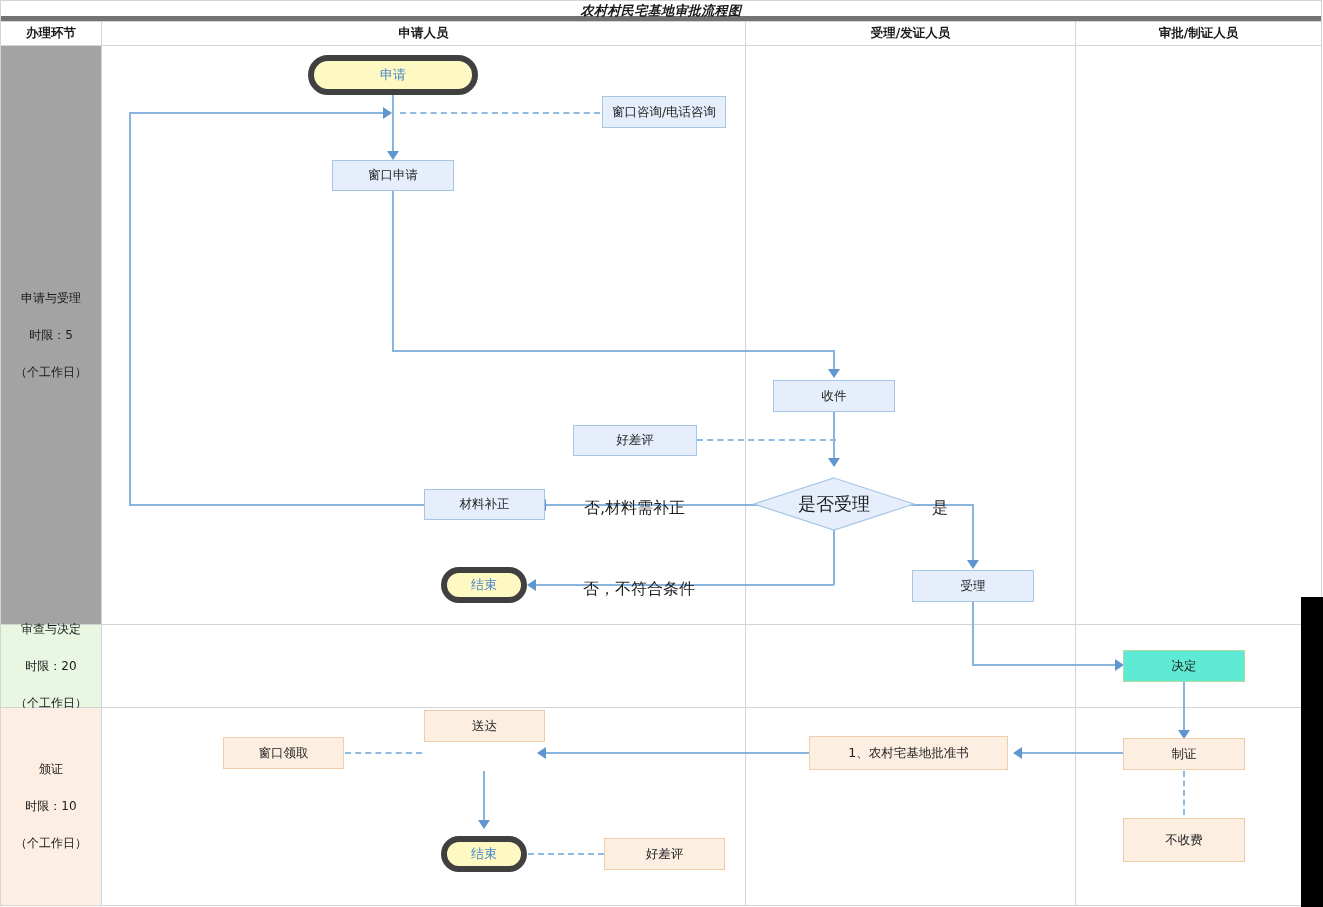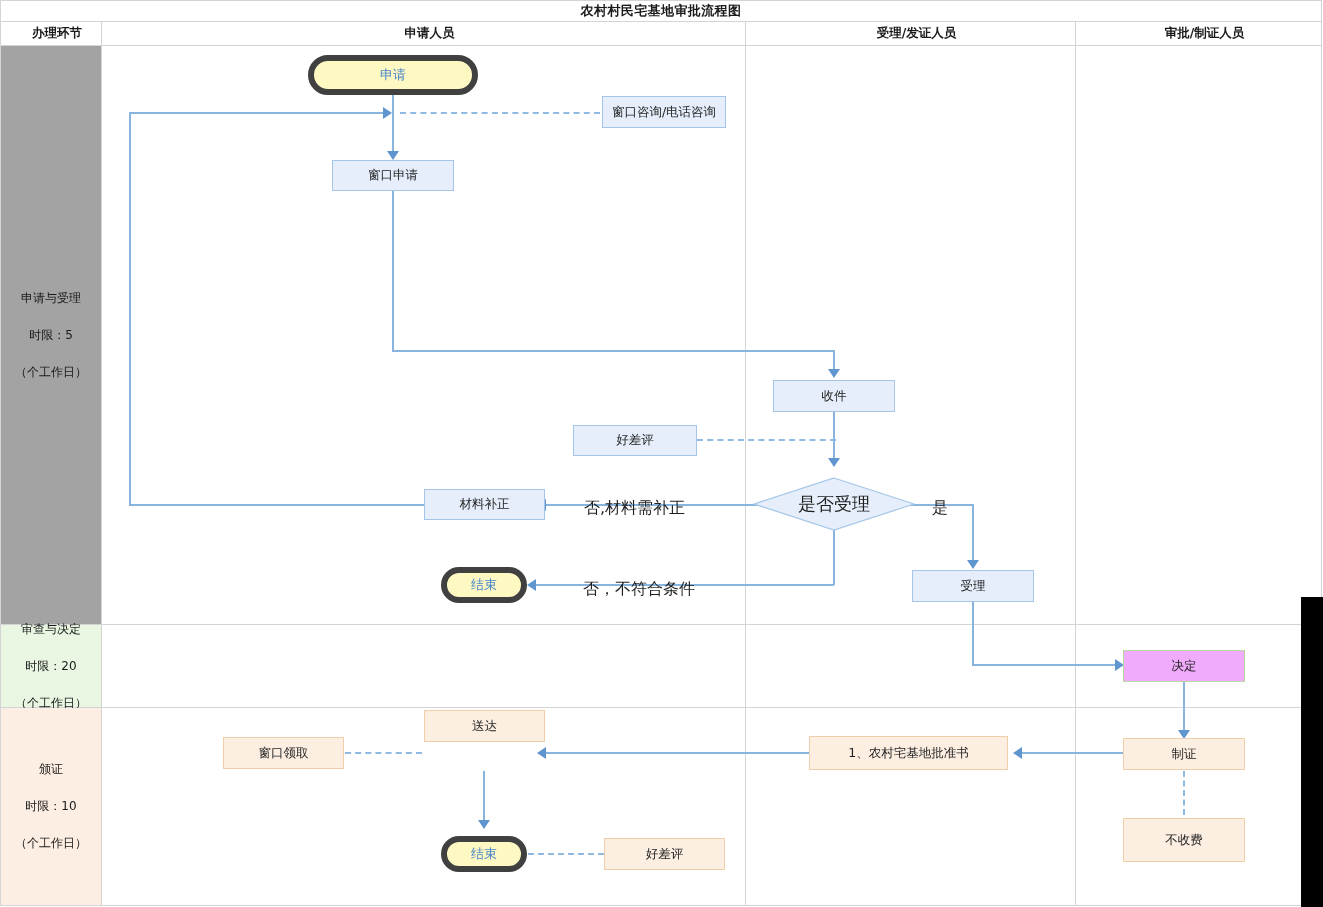--- a/index.html
+++ b/index.html
@@ -5,43 +5,43 @@
   html,body{margin:0;padding:0;background:#ffffff;}
   body{font-family:"DejaVu Sans","Liberation Sans",sans-serif;}
   #root{position:relative;width:1323px;height:907px;overflow:hidden;background:#fff;}
 
   
   .gridline{position:absolute;background:#d4d4d4;}
   .vline{width:1px;}
   .hline{height:1px;}
 
   .title-bar{position:absolute;left:0;top:0;width:1322px;height:22px;
-    border-bottom:1px solid #737373;box-sizing:border-box;}
+    border-bottom:6px solid #737373;box-sizing:border-box;font-style:italic;}
   .title-text{position:absolute;left:0;top:0;width:1322px;height:21px;
     display:flex;align-items:center;justify-content:center;
     font-size:13px;font-weight:bold;color:#1a1a1a;letter-spacing:.4px;}
 
-  .header-row{position:absolute;left:0;top:22px;width:1160px;height:23px;margin-left:6px;}
+  .header-row{position:absolute;left:0;top:22px;width:1160px;height:23px;}
   .hcell{position:absolute;top:0;height:23px;display:flex;align-items:center;
     justify-content:center;font-size:12.5px;font-weight:bold;color:#1a1a1a;}
 
   
   .band{position:absolute;left:1px;width:100px;box-sizing:border-box;
     display:flex;align-items:center;justify-content:center;text-align:center;
     font-size:12px;color:#1a1a1a;line-height:1.55;white-space:pre-line;}
   .band.b1{background:#a3a3a3;}
   .band.b2{background:#e8f6e2;}
   .band.b3{background:#fceee2;}
 
   
   .node{position:absolute;box-sizing:border-box;display:flex;align-items:center;
     justify-content:center;text-align:center;font-size:12.5px;line-height:1.3;}
   .node.rect{border:1px solid #a5c6e8;}
   .node.blue{background:#e6eefb;color:#1f1f1f;}
-  .node.green{background:#f0abfc;border-color:#b6d9a0;color:#1f1f1f;}
+  .node.green{background:#5eead4;border-color:#b6d9a0;color:#1f1f1f;}
   .node.peach{background:#fceee1;border-color:#f0cdab;color:#1f1f1f;}
   .node.term{border:6px solid #404040;border-radius:22px;background:#fef9c3;
     color:#4a86c8;font-size:13px;}
   .node.diamond{background:transparent;border:0;}
   .diamond-shape{position:absolute;inset:0;}
   .diamond-label{position:relative;z-index:2;font-size:18px;color:#1f1f1f;}
 
   
   .conn{position:absolute;background:#89b4de;}
   .conn.h{height:2px;}

